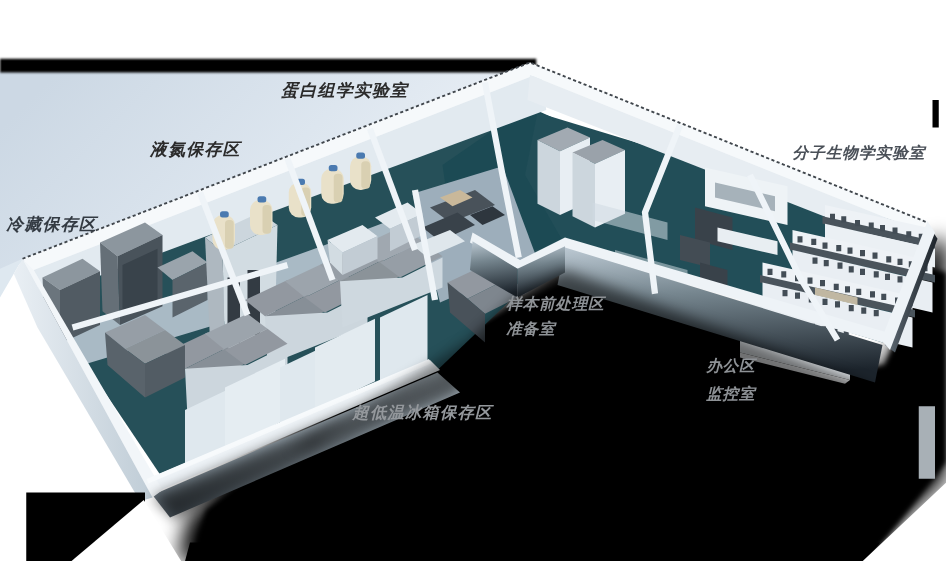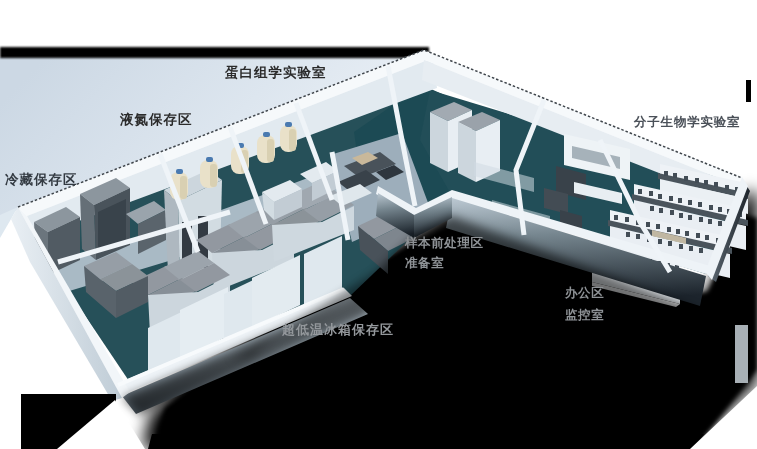--- a/index.html
+++ b/index.html
@@ -1,16 +1,16 @@
 <!DOCTYPE html>
 <html><head>
 <meta charset="utf-8">
 <style>
   html,body{margin:0;padding:0;background:#fff;}
-  #stage{position:relative;width:757px;height:449px;overflow:hidden;font-family:"Liberation Sans",sans-serif;}
+  #stage{position:relative;width:757px;height:449px;overflow:hidden;font-family:"Liberation Sans",sans-serif;font-style:italic;}
   svg{display:block;}
 </style>
 </head>
 <body>
 <div id="stage">
 <svg width="757" height="449" viewBox="0 0 757 449">
 <defs>
   <linearGradient id="halo" x1="0" y1="0.3" x2="1" y2="0.7">
     <stop offset="0" stop-color="#ccd8e4"></stop>
     <stop offset="0.5" stop-color="#dde6ef"></stop>

